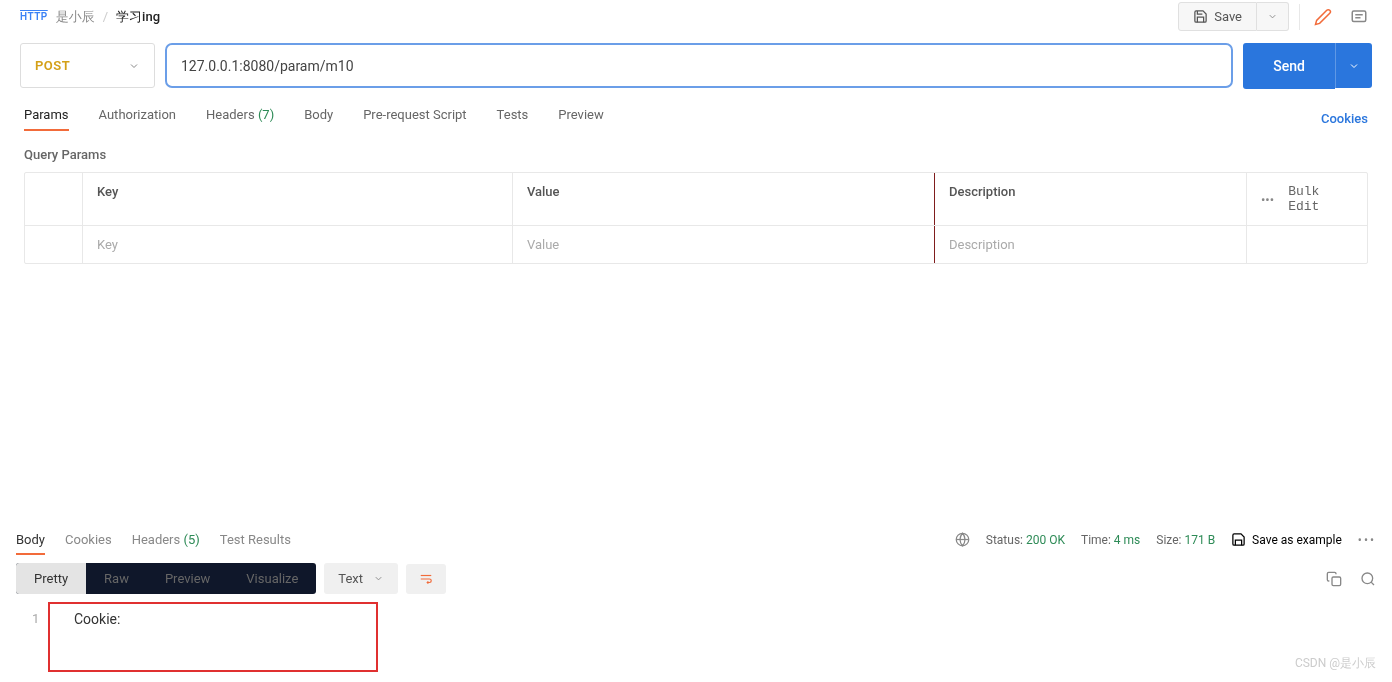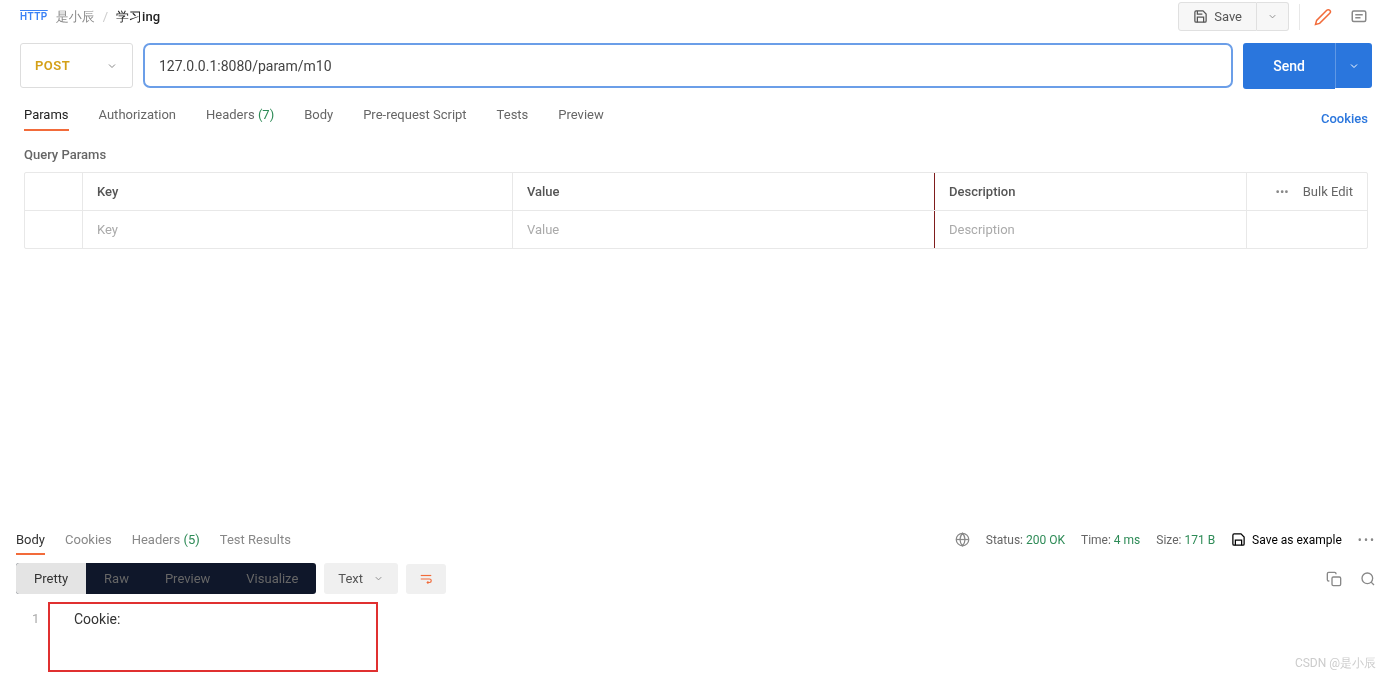--- a/index.html
+++ b/index.html
@@ -13,21 +13,21 @@
 .crumb-sep { color: #ccc; }
 .top-actions { display: flex; align-items: center; gap: 10px; }
 .save-group { display: flex; }
 .save-btn { display: flex; align-items: center; gap: 6px; border: 1px solid #e0e0e0; background: #f7f7f7; padding: 6px 14px; border-radius: 3px 0 0 3px; cursor: pointer; color: #555; font-size: 13px; }
 .save-drop { border: 1px solid #e0e0e0; border-left: none; background: #f7f7f7; padding: 6px 10px; border-radius: 0 3px 3px 0; cursor: pointer; color: #888; }
 .vr { width: 1px; height: 26px; background: #e8e8e8; }
 .icon-btn { border: none; background: none; cursor: pointer; padding: 4px; color: #888; }
 .pencil-icon svg { color: #f26b3a; }
 
 .request-row { display: flex; gap: 10px; padding: 4px 20px; align-items: stretch; }
-.method-select { display: flex; align-items: center; justify-content: space-between; width: 113px; height: 45px; border: 1px solid #ddd; border-radius: 3px; padding: 0 14px; cursor: pointer; }
+.method-select { display: flex; align-items: center; justify-content: space-between; width: 135px; height: 45px; border: 1px solid #ddd; border-radius: 3px; padding: 0 14px; cursor: pointer; }
 .method-label { color: #d4a017; font-weight: 600; font-size: 13px; letter-spacing: 0.5px; }
 .url-input { flex: 1; height: 45px; border: 2px solid #6b9ee8; border-radius: 7px; padding: 0 14px; font-size: 14px; color: #444; outline: none; }
 .send-group { display: flex; }
 .send-btn { background: #2a76dd; color: #fff; border: none; font-size: 14px; font-weight: 500; padding: 0 30px; height: 46px; border-radius: 3px 0 0 3px; cursor: pointer; }
 .send-drop { background: #2a76dd; color: #fff; border: none; border-left: 1px solid rgba(255,255,255,0.25); padding: 0 12px; height: 45px; border-radius: 0 3px 3px 0; cursor: pointer; }
 
 .req-tabs-row { display: flex; justify-content: space-between; align-items: center; padding: 14px 24px 0; border-bottom: 1px solid transparent; }
 .req-tabs { display: flex; gap: 30px; font-size: 13px; }
 .req-tab { cursor: pointer; padding-bottom: 8px; color: #666; position: relative; }
 .req-tab.active { color: #222; }
@@ -153,21 +153,21 @@
 <div class="section-label">Query Params</div>
 
 <div class="params-table">
   <div class="params-row">
     <div class="pcell pcell-check"></div>
     <div class="pcell pcell-key hdr">Key</div>
     <div class="pcell pcell-value hdr">Value</div>
     <div class="pcell pcell-desc hdr">Description</div>
     <div class="pcell pcell-actions">
       <span>•••</span>
-      <span style="color:#666;">Bulk Edit</span>
+      <span style="color:#666;font-family:Liberation Mono, monospace;">Bulk Edit</span>
     </div>
   </div>
   <div class="params-row">
     <div class="pcell pcell-check"></div>
     <div class="pcell pcell-key placeholder">Key</div>
     <div class="pcell pcell-value placeholder">Value</div>
     <div class="pcell pcell-desc placeholder">Description</div>
     <div class="pcell pcell-actions"></div>
   </div>
 </div>

